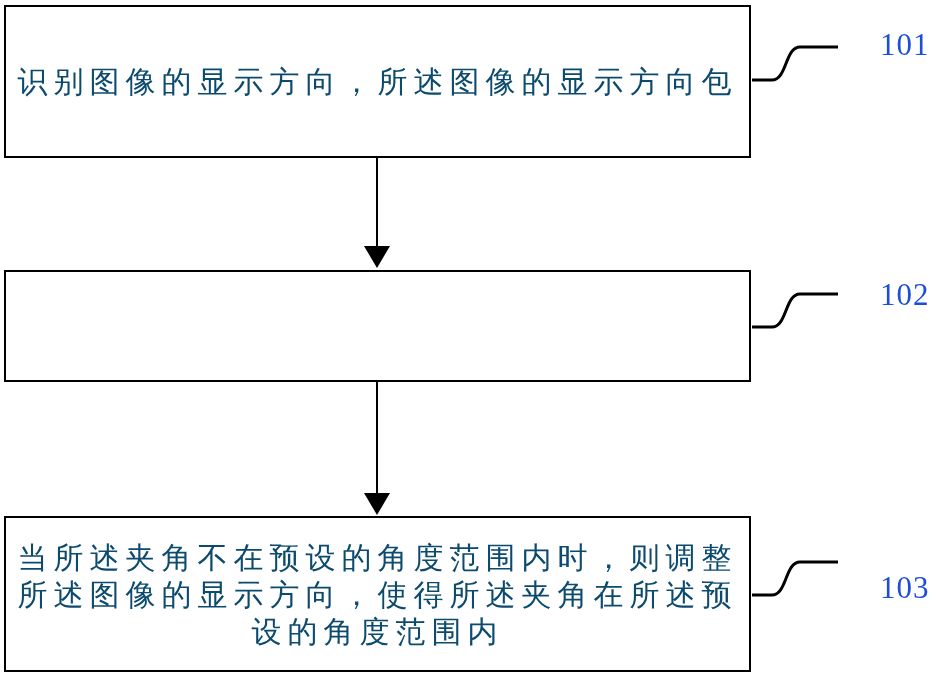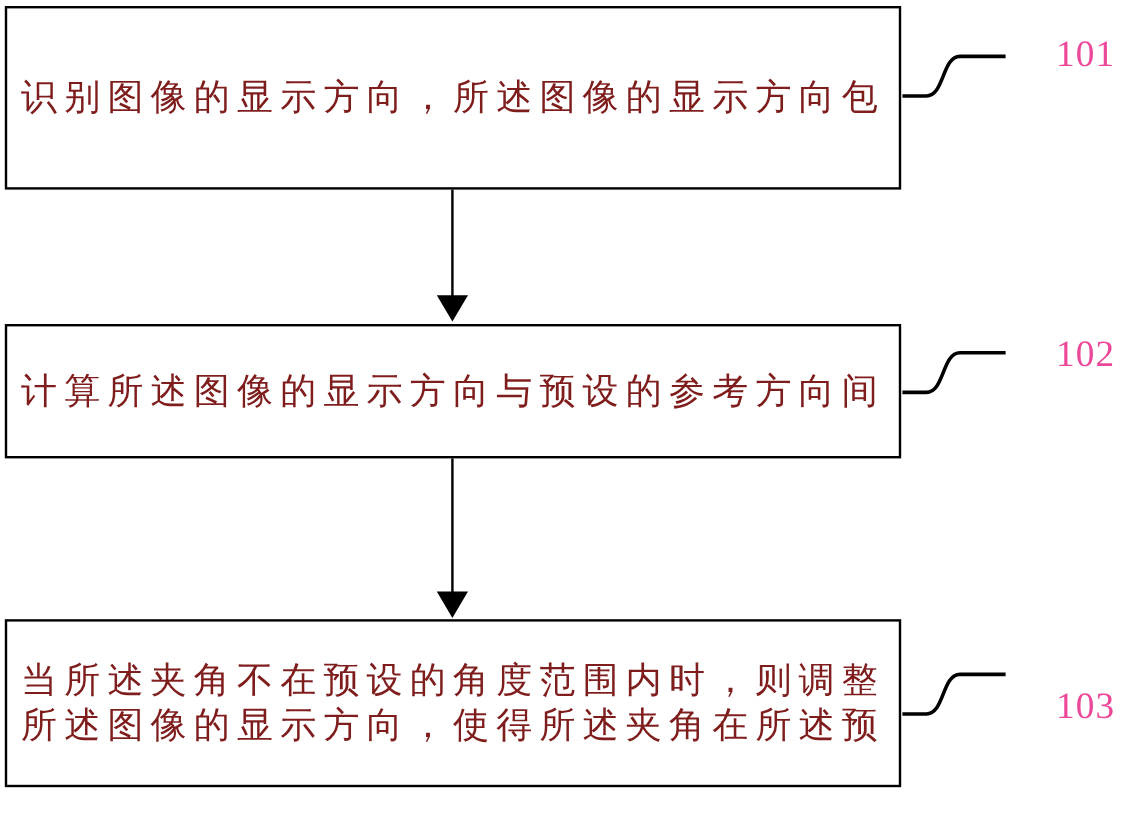--- a/index.html
+++ b/index.html
@@ -23,29 +23,29 @@
     border: 2px solid #000000;
     box-sizing: border-box;
     display: flex;
     flex-direction: column;
     justify-content: center;
     align-items: center;
     text-align: center;
     font-size: 30px;
     line-height: 37px;
     letter-spacing: 6px;
-    color: #7f1d1d;
+    color: #0c4a6e;
     background: #ffffff;
   }
   .step-box .txt-line {
     white-space: nowrap;
   }
   .box-1 { top: 5px;   height: 153px; }
   .box-2 { top: 270px; height: 112px; }
-  .box-3 { top: 516px; height: 140px; }
+  .box-3 { top: 516px; height: 156px; }
 
   .arrow-shaft {
     position: absolute;
     left: 376px;
     width: 2px;
     background: #000000;
   }
   .shaft-1 { top: 158px; height: 90px; }
   .shaft-2 { top: 382px; height: 113px; }
 
@@ -71,48 +71,48 @@
   .leader-2 { top: 289px; }
   .leader-3 { top: 557px; }
 
   .ref-num {
     position: absolute;
     left: 880px;
     font-family: "Liberation Serif", "DejaVu Serif", serif;
     font-size: 31px;
     line-height: 38px;
     letter-spacing: 1px;
-    color: #ec4899;
+    color: #1d4ed8;
   }
   .num-1 { top: 26px; }
   .num-2 { top: 276px; }
   .num-3 { top: 545px; margin-top: 24px; }
 </style>
 </head>
 <body>
 
 <div class="canvas">
 
   <div class="step-box box-1">
     <div class="txt-line">识别图像的显示方向，所述图像的显示方向包</div>
   </div>
 
   <div class="arrow-shaft shaft-1"></div>
   <div class="arrowhead head-1"></div>
 
   <div class="step-box box-2">
-    <div class="txt-line">计算所述图像的显示方向与预设的参考方向间</div>
   </div>
 
   <div class="arrow-shaft shaft-2"></div>
   <div class="arrowhead head-2"></div>
 
   <div class="step-box box-3">
     <div class="txt-line">当所述夹角不在预设的角度范围内时，则调整</div>
     <div class="txt-line">所述图像的显示方向，使得所述夹角在所述预</div>
+    <div class="txt-line">设的角度范围内</div>
   </div>
 
   <svg class="ref-leader leader-1" viewBox="0 0 92 42">
     <path d="M1,38 H21 C36,38 34,5 49,5 H87" stroke="#000000" stroke-width="3" fill="none"></path>
   </svg>
   <svg class="ref-leader leader-2" viewBox="0 0 92 42">
     <path d="M1,38 H21 C36,38 34,5 49,5 H87" stroke="#000000" stroke-width="3" fill="none"></path>
   </svg>
   <svg class="ref-leader leader-3" viewBox="0 0 92 42">
     <path d="M1,38 H21 C36,38 34,5 49,5 H87" stroke="#000000" stroke-width="3" fill="none"></path>

